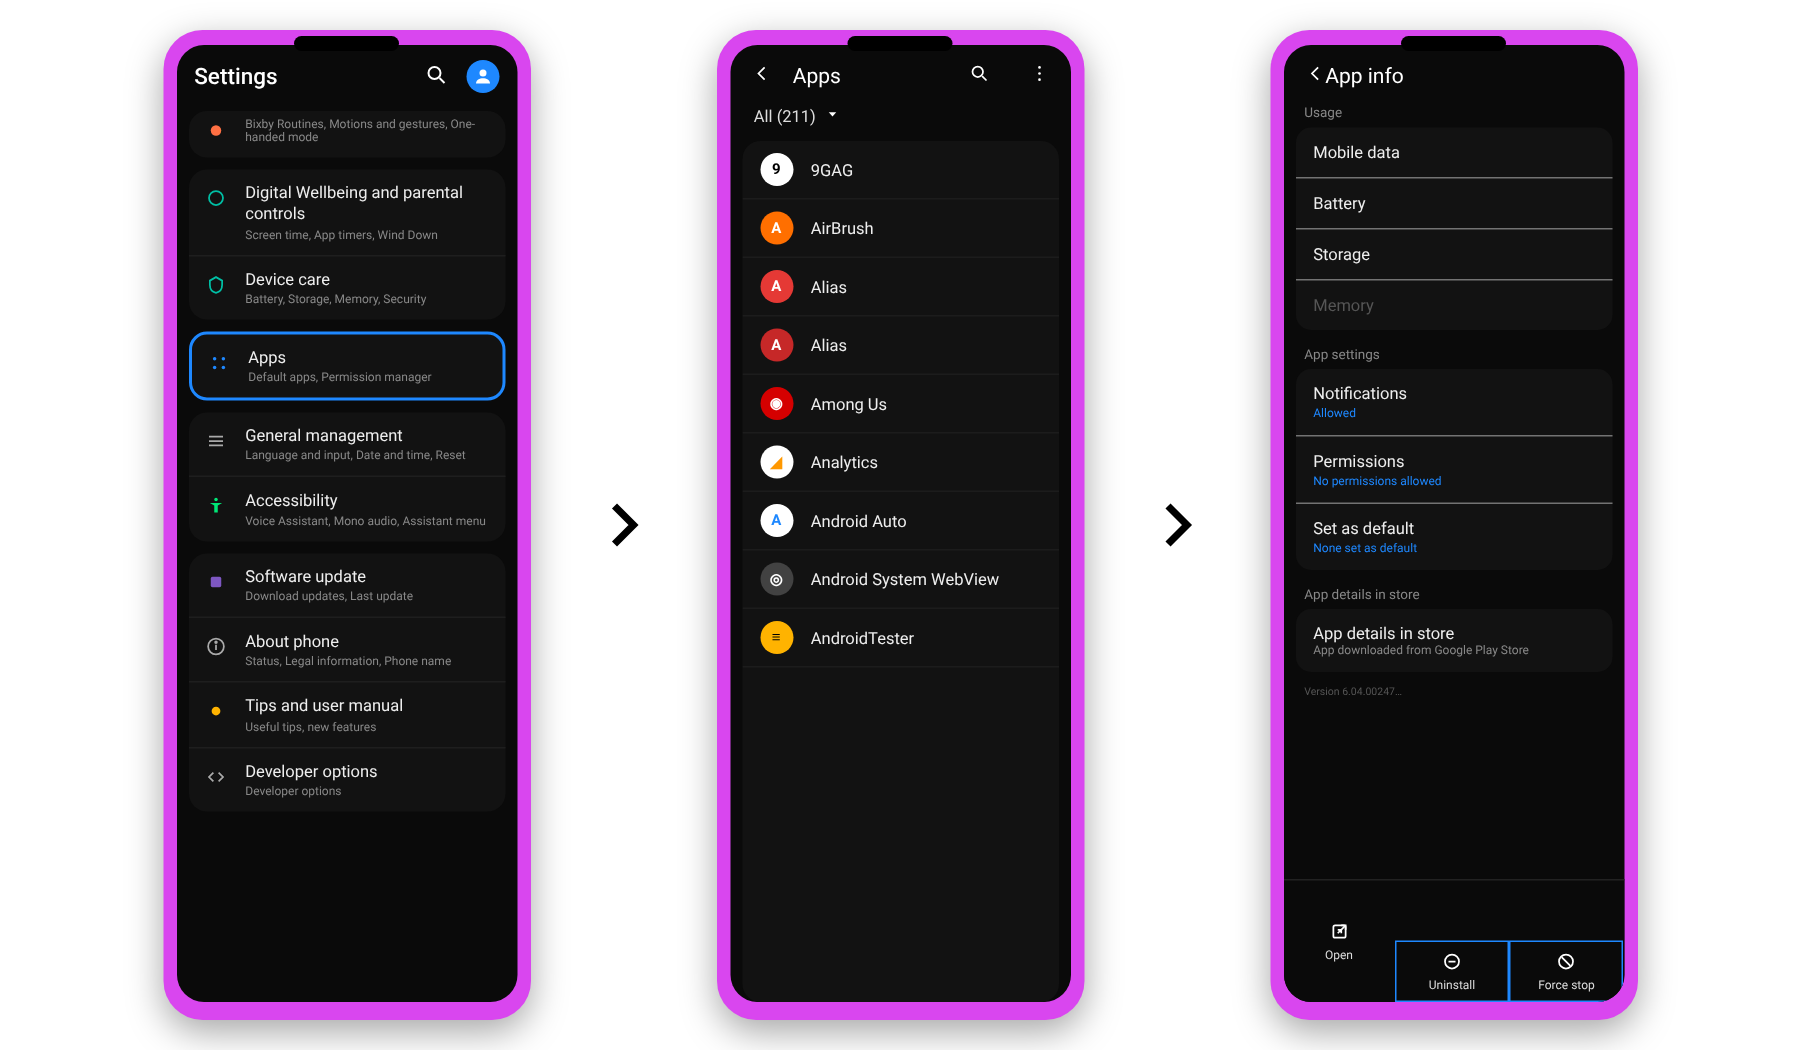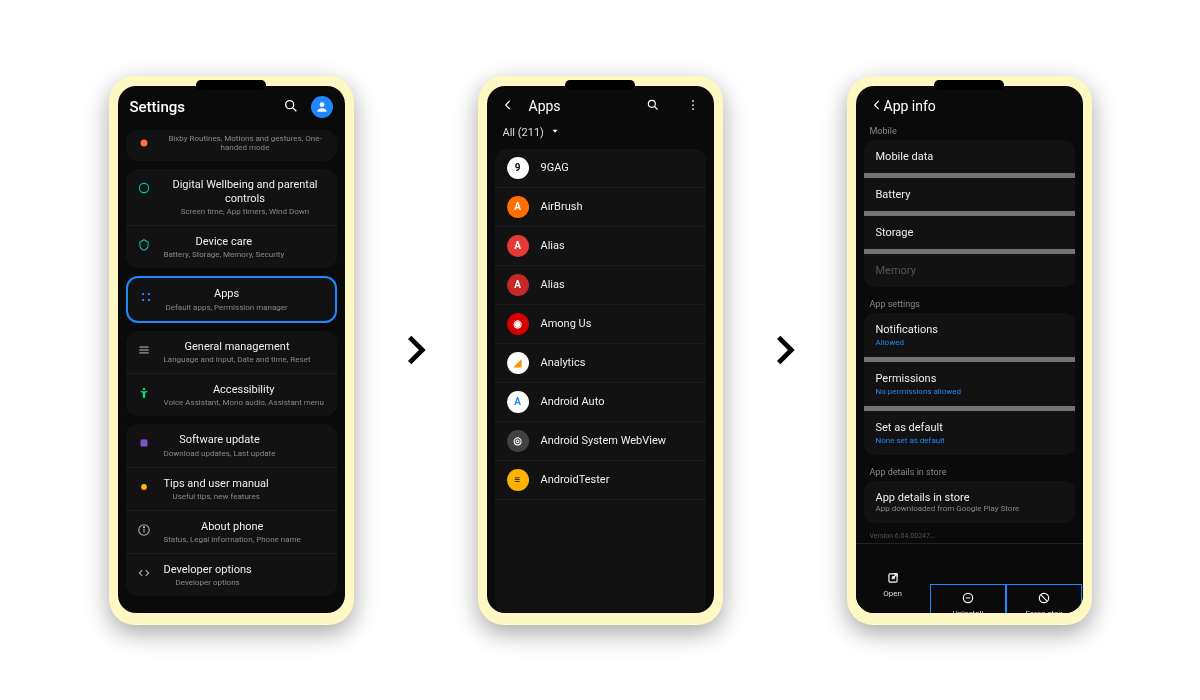--- a/index.html
+++ b/index.html
@@ -8,22 +8,22 @@
     height: 700px;
     background: #fff;
     font-family: -apple-system, BlinkMacSystemFont, "Segoe UI", Roboto, sans-serif;
     display: flex;
     align-items: center;
     justify-content: center;
     gap: 40px;
   }
   .phone {
     width: 245px;
-    height: 549px;
-    background: #fef9c3;
+    height: 660px;
+    background: #d946ef;
     border-radius: 26px;
     padding: 10px 9px 12px 9px;
     box-shadow: 0 8px 24px rgba(0,0,0,0.35);
     position: relative;
     overflow: hidden;
   }
   .phone::before {
     content: "";
     position: absolute;
     top: 4px;
@@ -66,21 +66,20 @@
   .header1 .right { display: flex; align-items: center; gap: 12px; }
   .avatar {
     width: 22px; height: 22px; border-radius: 50%;
     background: #1e88ff; display: flex; align-items: center; justify-content: center;
   }
   .avatar svg { width: 14px; height: 14px; fill: #fff; }
   .section {
     background: #121212;
     border-radius: 12px;
     margin: 4px 8px;
-    text-align: center;
   }
   .row {
     display: flex;
     align-items: flex-start;
     gap: 12px;
     padding: 9px 10px;
     border-bottom: 1px solid #1e1e1e;
   }
   .row:last-child { border-bottom: none; }
   .row .ico {
@@ -137,21 +136,21 @@
   .sh {
     font-size: 9px; color: #888; padding: 6px 14px 4px 14px;
   }
   .card3 {
     background: #121212;
     border-radius: 10px;
     margin: 0 8px 6px 8px;
   }
   .item3 {
     padding: 10px 12px;
-    border-bottom: 5px solid #737373;
+    border-bottom: 1px solid #737373;
   }
   .item3:last-child { border-bottom: none; }
   .item3 .t { font-size: 11px; color: #eee; }
   .item3 .s { font-size: 8px; color: #1e88ff; margin-top: 2px; }
   .item3 .sg { font-size: 8px; color: #888; margin-top: 0; }
   .disabled .t { color: #555; }
   .bottombar {
     display: flex;
     border-top: 1px solid #222;
     background: #0a0a0a;
@@ -280,40 +279,40 @@
               <rect x="6" y="6" width="12" height="12" rx="2"></rect>
             </svg>
           </div>
         <div class="txt">
             <div class="t">Software update</div>
             <div class="s">Download updates, Last update</div>
           </div>
       </div>
       <div class="row">
         <div class="ico">
-            <svg viewBox="0 0 24 24" width="14" height="14" fill="#ffb300">
-              <circle cx="12" cy="12" r="5"></circle>
-            </svg>
-          </div>
-        <div class="txt">
-            <div class="t">Tips and user manual</div>
-            <div class="s">Useful tips, new features</div>
-          </div>
-      </div>
-      <div class="row">
-        <div class="ico">
             <svg viewBox="0 0 24 24" width="14" height="14" fill="none" stroke="#aaa" stroke-width="2">
               <circle cx="12" cy="12" r="9"></circle>
               <line x1="12" y1="10" x2="12" y2="16"></line>
               <circle cx="12" cy="7" r="1" fill="#aaa"></circle>
             </svg>
           </div>
         <div class="txt">
             <div class="t">About phone</div>
             <div class="s">Status, Legal information, Phone name</div>
+          </div>
+      </div>
+      <div class="row">
+        <div class="ico">
+            <svg viewBox="0 0 24 24" width="14" height="14" fill="#ffb300">
+              <circle cx="12" cy="12" r="5"></circle>
+            </svg>
+          </div>
+        <div class="txt">
+            <div class="t">Tips and user manual</div>
+            <div class="s">Useful tips, new features</div>
           </div>
       </div>
       <div class="row">
         <div class="ico">
             <svg viewBox="0 0 24 24" width="14" height="14" fill="none" stroke="#aaa" stroke-width="2">
               <path d="M9 7l-5 5 5 5M15 7l5 5-5 5"></path>
             </svg>
           </div>
         <div class="txt">
             <div class="t">Developer options</div>
@@ -406,21 +405,21 @@
 
 <div class="phone">
   <div class="screen">
     <div class="header3">
       <span><svg viewBox="0 0 24 24" width="14" height="14" fill="none" stroke="#fff" stroke-width="2">
             <polyline points="15,5 8,12 15,19"></polyline>
           </svg></span>
       <span class="title">App info</span>
     </div>
 
-    <div class="sh">Mobile</div>
+    <div class="sh">Usage</div>
     <div class="card3">
       <div class="item3">
           <div class="t">Mobile data</div>
         </div>
       <div class="item3">
           <div class="t">Battery</div>
         </div>
       <div class="item3">
           <div class="t">Storage</div>
         </div>

